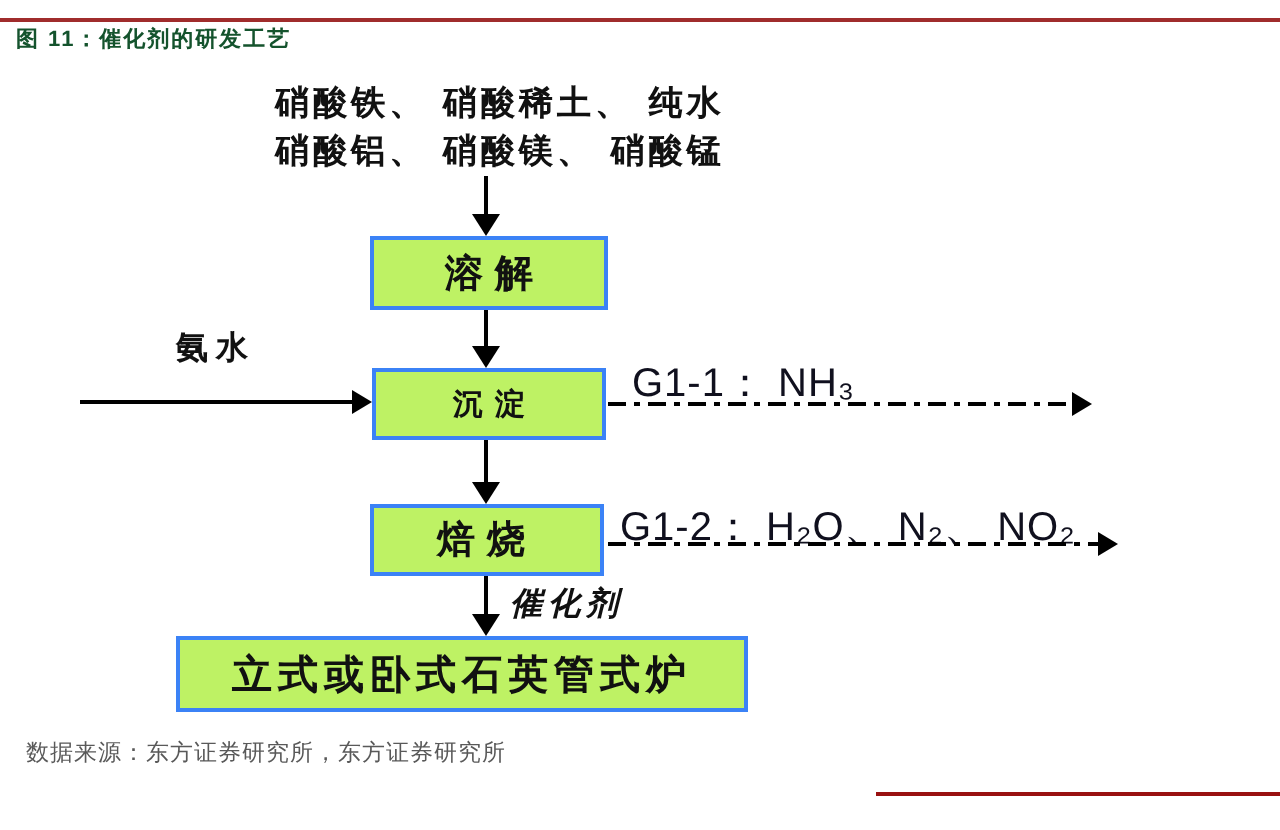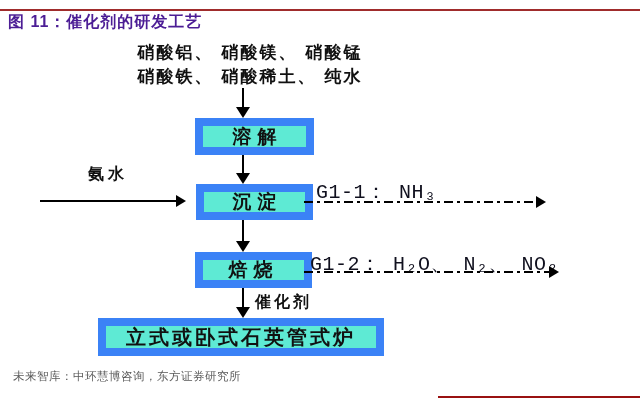--- a/index.html
+++ b/index.html
@@ -1,64 +1,64 @@
 <!DOCTYPE html>
 <html><head>
 <meta charset="utf-8">
 <style>
   html,body{margin:0;padding:0;background:#ffffff;}
   body{font-family:"Liberation Sans",sans-serif;}
   .page{position:relative;width:640px;height:415px;background:#ffffff;overflow:hidden;}
 
   .top-rule{position:absolute;left:0;top:9px;width:640px;height:2px;background:#a02c2c;}
-  .fig-title{position:absolute;left:8px;top:12px;font-size:16px;font-weight:bold;
-             color:#4c1d95;letter-spacing:1px;white-space:nowrap;}
+  .fig-title{position:absolute;left:8px;top:12px;font-size:11px;font-weight:bold;
+             color:#14532d;letter-spacing:1px;white-space:nowrap;}
 
   .serif{font-family:"DejaVu Serif","Liberation Serif",serif;}
 
   .feed-text{position:absolute;left:95px;top:40px;width:310px;text-align:center;
              font-weight:bold;font-size:17px;line-height:24px;letter-spacing:2px;color:#111;}
 
-  .pbox{position:absolute;box-sizing:border-box;border:8px solid #3b82f6;background:#5eead4;
-        display:flex;align-items:center;justify-content:center;font-weight:bold;color:#111;margin-left:10px;}
+  .pbox{position:absolute;box-sizing:border-box;border:2px solid #3b82f6;background:#bef264;
+        display:flex;align-items:center;justify-content:center;font-weight:bold;color:#111;}
   .box-dissolve{left:185px;top:118px;width:119px;height:37px;font-size:19px;letter-spacing:6px;padding-left:6px;}
-  .box-precipitate{left:186px;top:184px;width:117px;height:36px;font-size:19px;letter-spacing:6px;padding-left:6px;}
+  .box-precipitate{left:186px;top:184px;width:117px;height:36px;font-size:15px;letter-spacing:6px;padding-left:6px;}
   .box-calcine{left:185px;top:252px;width:117px;height:36px;font-size:19px;letter-spacing:6px;padding-left:0;}
   .box-furnace{left:88px;top:318px;width:286px;height:38px;font-size:20px;letter-spacing:3px;}
 
   .vline{position:absolute;width:2px;background:#000;}
   .hline{position:absolute;height:2px;background:#000;}
   .head-down{position:absolute;width:0;height:0;border-left:7px solid transparent;
              border-right:7px solid transparent;border-top:11px solid #000;}
   .head-right{position:absolute;width:0;height:0;border-top:6px solid transparent;
               border-bottom:6px solid transparent;border-left:10px solid #000;}
   .dashdot{position:absolute;height:2px;
            background:repeating-linear-gradient(to right,#000 0 9px,transparent 9px 13px,#000 13px 16px,transparent 16px 20px);}
 
   .small-label{position:absolute;font-weight:bold;font-size:16px;color:#111;white-space:nowrap;}
-  .gas-label{position:absolute;font-family:Liberation Mono, monospace;font-size:20px;
+  .gas-label{position:absolute;font-family:Liberation Sans, sans-serif;font-size:20px;
              color:#10101e;white-space:nowrap;letter-spacing:0.5px;text-align:center;}
 
   .source-note{position:absolute;left:13px;top:369px;font-size:11.5px;color:#595959;letter-spacing:0.5px;}
 
   .wm-line{position:absolute;left:438px;top:396px;width:202px;height:2px;background:#991111;}
   .wm-text{position:absolute;right:3px;top:384px;font-size:18px;font-weight:bold;
            color:#801818;letter-spacing:1px;white-space:nowrap;}
 </style>
 </head>
 <body>
 
 <div class="page">
 
   <div class="top-rule"></div>
   <div class="fig-title">图 11：催化剂的研发工艺</div>
 
   <div class="feed-text serif">
+    <div>硝酸铁、 硝酸稀土、 纯水</div>
     <div>硝酸铝、 硝酸镁、 硝酸锰</div>
-    <div>硝酸铁、 硝酸稀土、 纯水</div>
   </div>
 
   <div class="vline" style="left:242px;top:88px;height:20px;"></div>
   <div class="head-down" style="left:236px;top:107px;"></div>
 
   <div class="pbox box-dissolve serif">溶解</div>
 
   <div class="vline" style="left:242px;top:155px;height:18px;"></div>
   <div class="head-down" style="left:236px;top:173px;"></div>
 
@@ -76,21 +76,21 @@
   <div class="head-down" style="left:236px;top:241px;"></div>
 
   <div class="pbox box-calcine serif">焙烧</div>
 
   <div class="gas-label" style="left:310px;top:250px;">G1-2： H₂O、 N₂、 NO₂</div>
   <div class="dashdot" style="left:304px;top:271px;width:245px;"></div>
   <div class="head-right" style="left:549px;top:266px;"></div>
 
   <div class="vline" style="left:242px;top:288px;height:19px;"></div>
   <div class="head-down" style="left:236px;top:307px;"></div>
-  <div class="small-label serif" style="left:255px;top:292px;letter-spacing:3px;">催化剂</div>
+  <div class="small-label serif" style="left:255px;top:292px;letter-spacing:3px;font-style:italic;">催化剂</div>
 
   <div class="pbox box-furnace serif">立式或卧式石英管式炉</div>
 
-  <div class="source-note">未来智库：中环慧博咨询，东方证券研究所</div>
+  <div class="source-note">数据来源：东方证券研究所，东方证券研究所</div>
 
   <div class="wm-line"></div>
 
 </div>
 
 </body></html>

